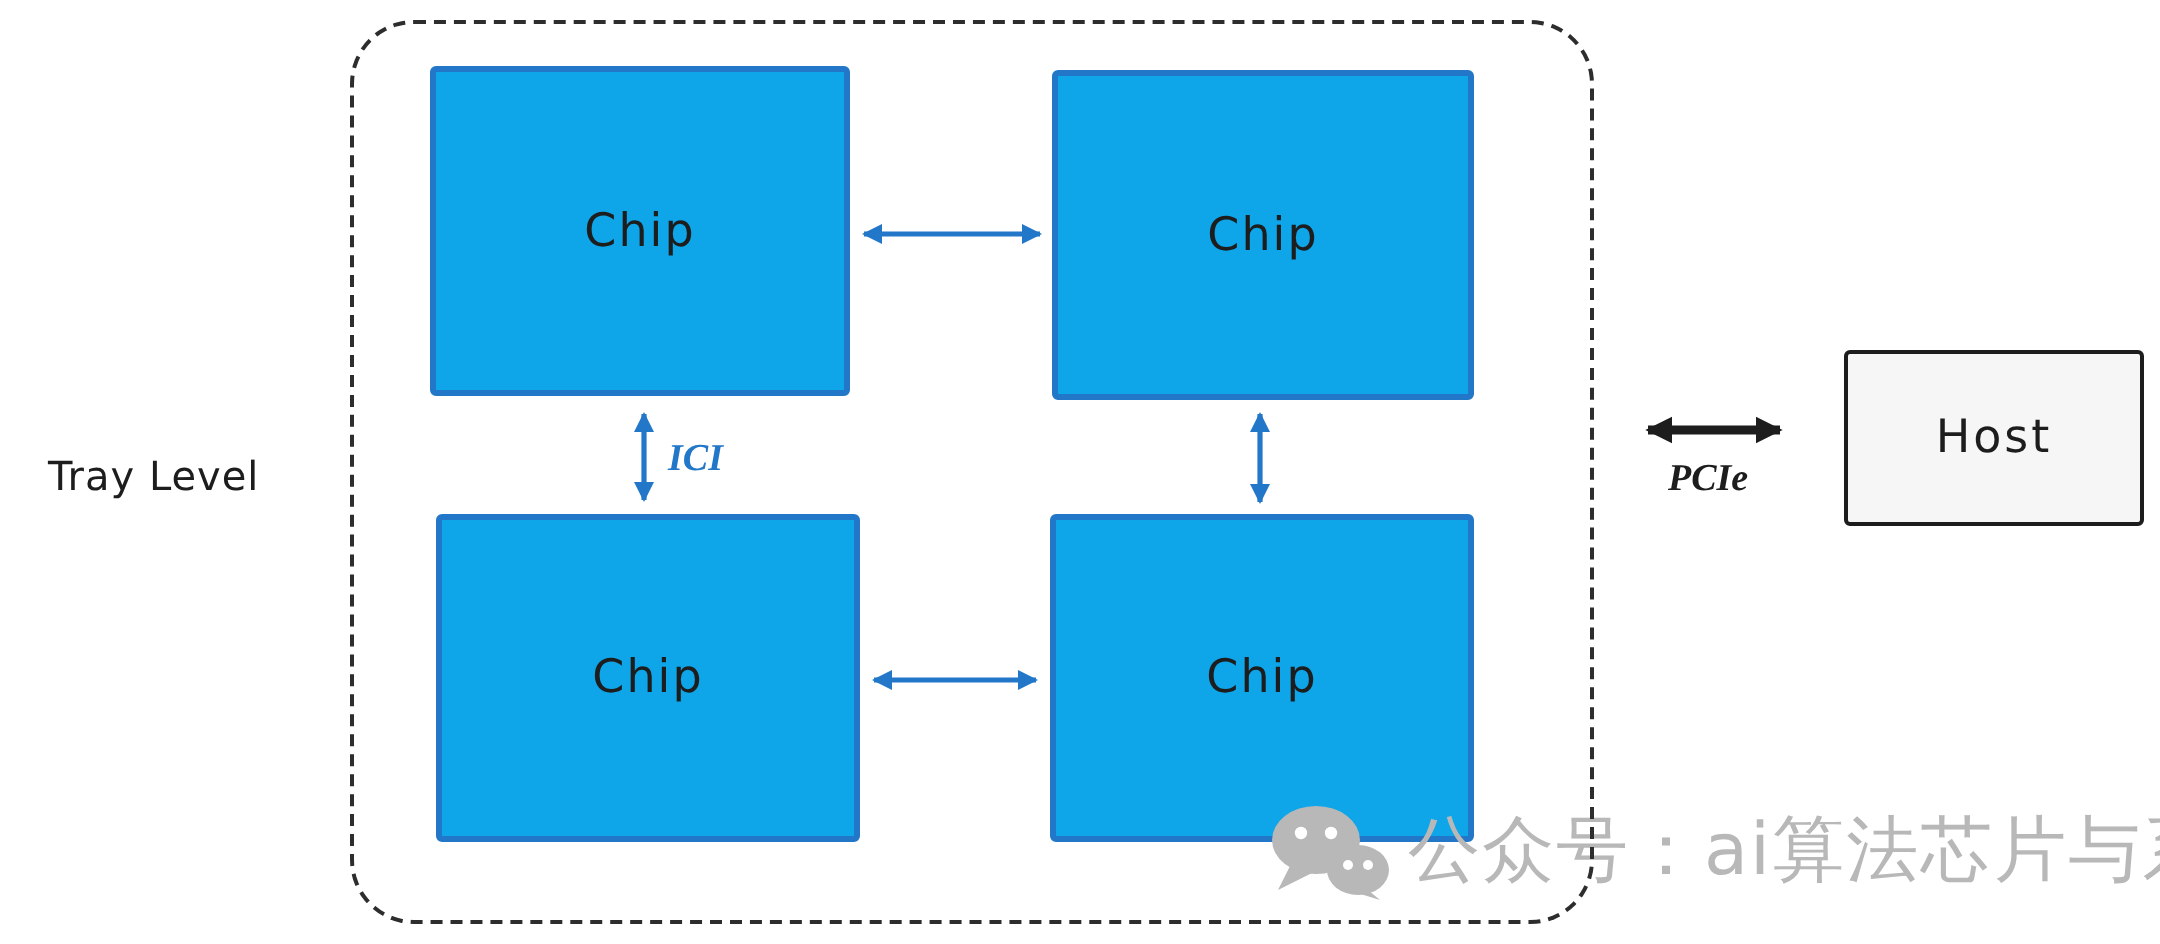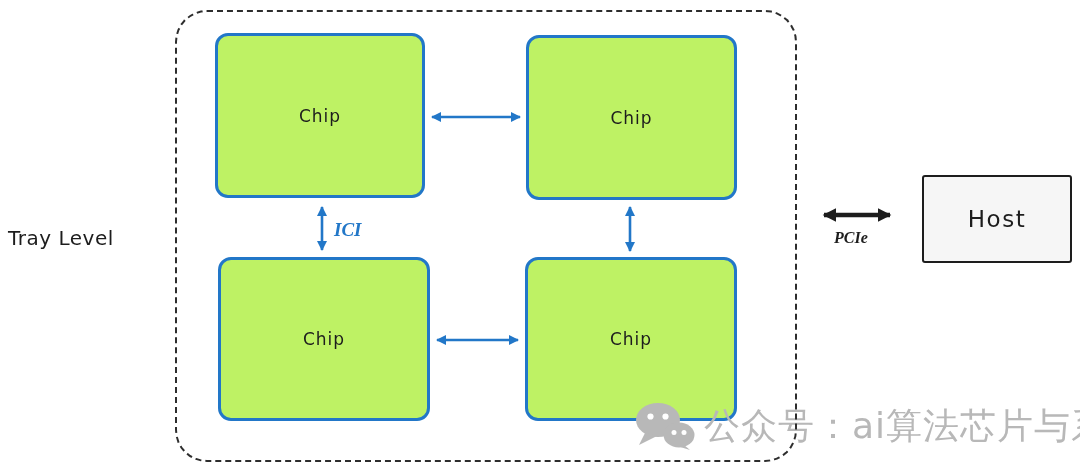--- a/index.html
+++ b/index.html
@@ -20,50 +20,50 @@
     color:var(--ink);
   }
   .tray-boundary{
     position:absolute;left:175px;top:10px;width:622px;height:452px;
     border:2.5px dashed var(--dash);
     border-radius:32px;
     z-index:5;
     pointer-events:none;
   }
   .tray-level-label{
-    position:absolute;left:8px;top:226px;
+    position:absolute;left:24px;top:226px;
     font-size:20px;letter-spacing:.5px;color:var(--ink);
     z-index:2;
     text-align:center;
   }
   .chip{
     position:absolute;
     border:3px solid var(--blue);
-    border-radius:13px;
-    background:#bef264;
+    border-radius:3px;
+    background:#0ea5e9;
     display:flex;align-items:center;justify-content:center;
-    font-size:17px;letter-spacing:1px;color:var(--ink);
+    font-size:23px;letter-spacing:1px;color:var(--ink);
     z-index:1;
   }
   .chip-1{left:215px;top:33px;width:210px;height:165px;}
   .chip-2{left:526px;top:35px;width:211px;height:165px;}
   .chip-3{left:218px;top:257px;width:212px;height:164px;}
   .chip-4{left:525px;top:257px;width:212px;height:164px;}
   .connector-layer{
     position:absolute;left:0;top:0;width:1080px;height:472px;
     z-index:2;pointer-events:none;
   }
   .edge-label{
     position:absolute;
     font-family:Liberation Serif, serif;
     font-weight:bold;font-style:italic;
     z-index:3;
   }
   .ici-label{left:334px;top:219px;font-size:19px;color:var(--blue);}
-  .pcie-label{left:834px;top:229px;font-size:16px;color:var(--ink);}
+  .pcie-label{left:834px;top:229px;font-size:19px;color:var(--ink);}
   .host-box{
     position:absolute;left:922px;top:175px;width:150px;height:88px;
     border:2.5px solid var(--ink);
     border-radius:3px;
     background:var(--host-fill);
     display:flex;align-items:center;justify-content:center;
     font-size:23px;letter-spacing:1.5px;color:var(--ink);
     z-index:1;
   }
   .watermark{

